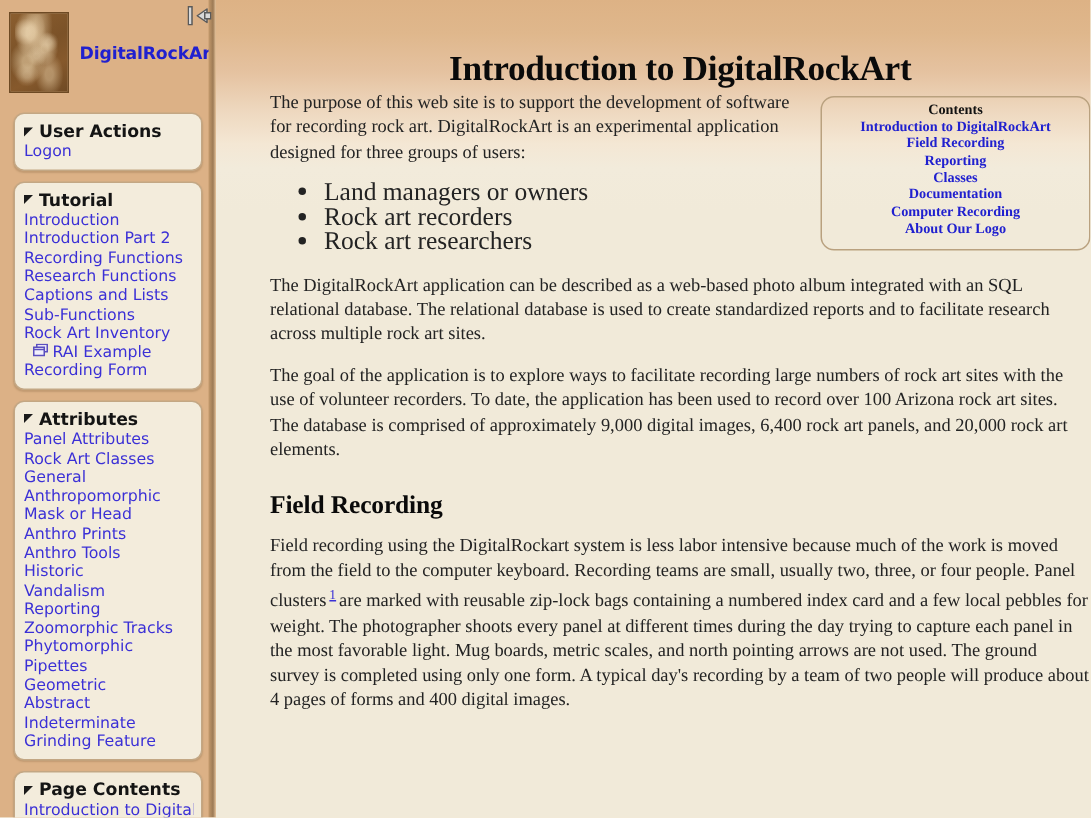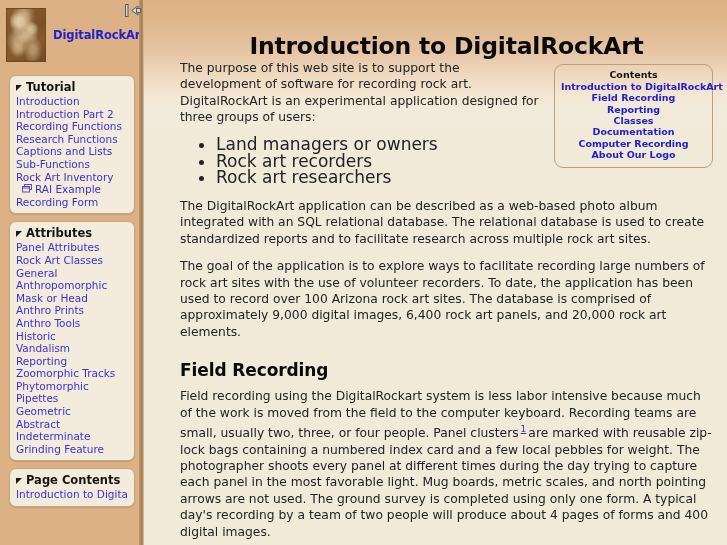--- a/index.html
+++ b/index.html
@@ -144,22 +144,23 @@
     flex: 1 1 auto;
     position: relative;
     height: 545px;
     background: linear-gradient(to bottom,
         #ddb285 0px, #dfb78c 22px, #e5c2a0 48px,
         #eed8bf 74px, #f4e7d4 96px, #f2ebdb 112px, #f1ead9 140px, #f1ead9 545px);
     overflow: hidden;
     padding: 0 0 0 0;
   }
   #main-pad {
-    padding: 0 14px 0 36px;
-    position: relative;
+    padding: 0 0 0 36px;
+    position: relative;
+    font-family: Liberation Serif, serif;
   }
   h1#page-title {
     margin: 0;
     padding: 34px 0 0 0;
     font-size: 23.5px;
     font-weight: bold;
     color: #0a0a0a;
     text-align: center;
     letter-spacing: -0.2px;
     line-height: 1.1;
@@ -191,21 +192,21 @@
     color: #3b30d6;
     font-size: 9px;
     text-decoration: underline;
     vertical-align: super;
     padding: 0 2px;
   }
 
   
   #contents-box {
     float: right;
-    width: 159px;
+    width: 180px;
     margin: 4px 0 6px 12px;
     border: 1px solid #b9a17f;
     border-radius: 9px;
     background: transparent;
     padding: 4px 6px 6px 6px;
     text-align: center;
   }
   #contents-title {
     font-size: 9.5px;
     font-weight: bold;
@@ -230,20 +231,27 @@
 
   <div id="sidebar">
     <div id="sidebar-inner">
 
       <div id="brand">
         <div id="brand-logo"></div>
         <div id="brand-title">DigitalRockArt Wi</div>
       </div>
 
       <div id="panels-host">
+          <div class="panel">
+            <div class="panel-header">
+              <span class="panel-tri"></span>
+              <span class="panel-title">User Actions</span>
+            </div>
+            <a class="panel-link" href="#">Logon</a>
+          </div>
           <div class="panel">
             <div class="panel-header">
               <span class="panel-tri"></span>
               <span class="panel-title">Tutorial</span>
             </div>
             <a class="panel-link" href="#">Introduction</a>
             <a class="panel-link" href="#">Introduction Part 2</a>
             <a class="panel-link" href="#">Recording Functions</a>
             <a class="panel-link" href="#">Research Functions</a>
             <a class="panel-link" href="#">Captions and Lists</a>

